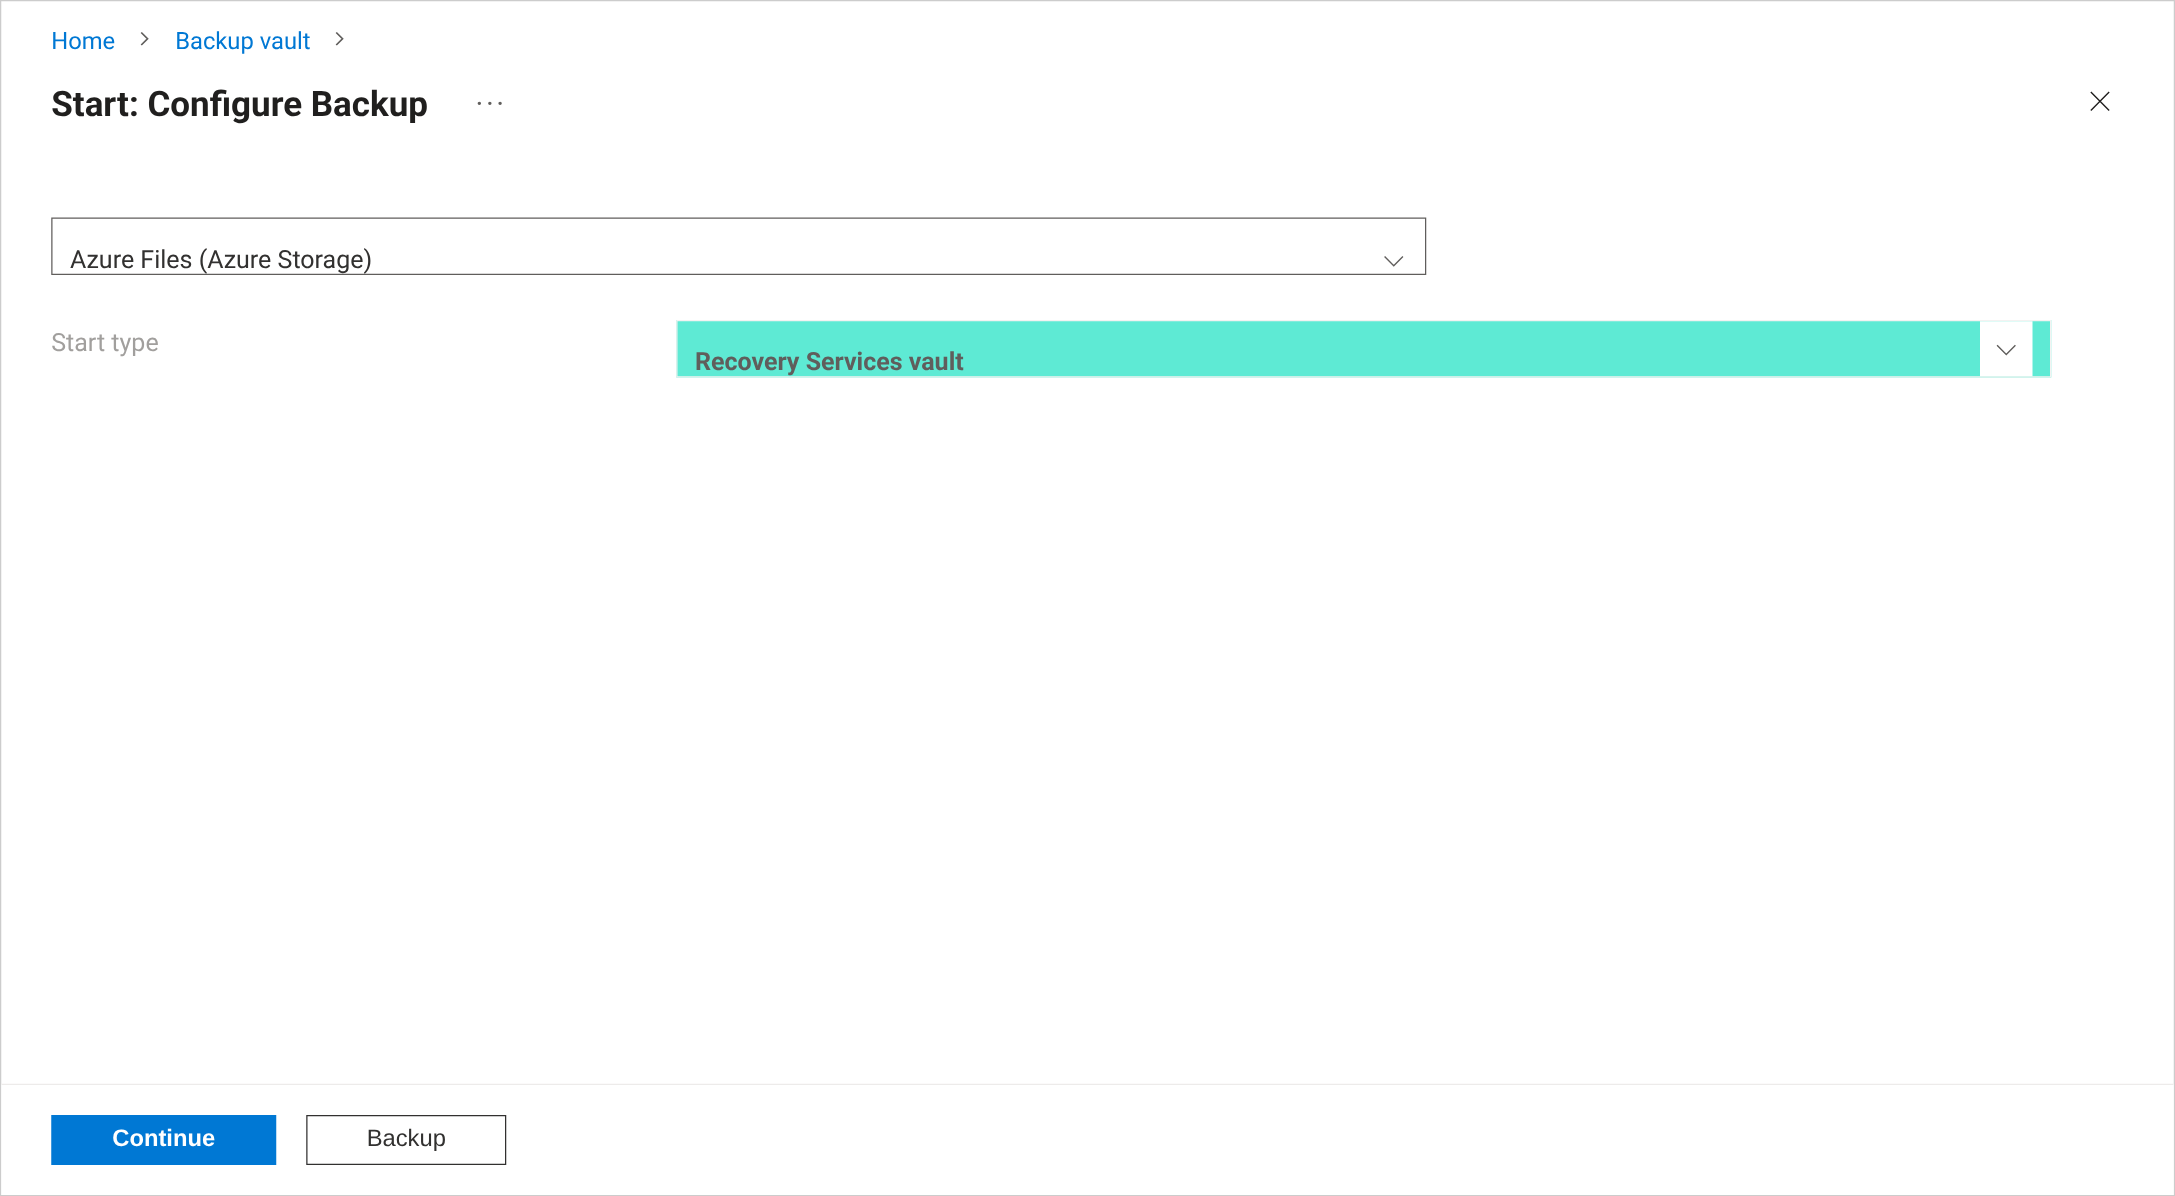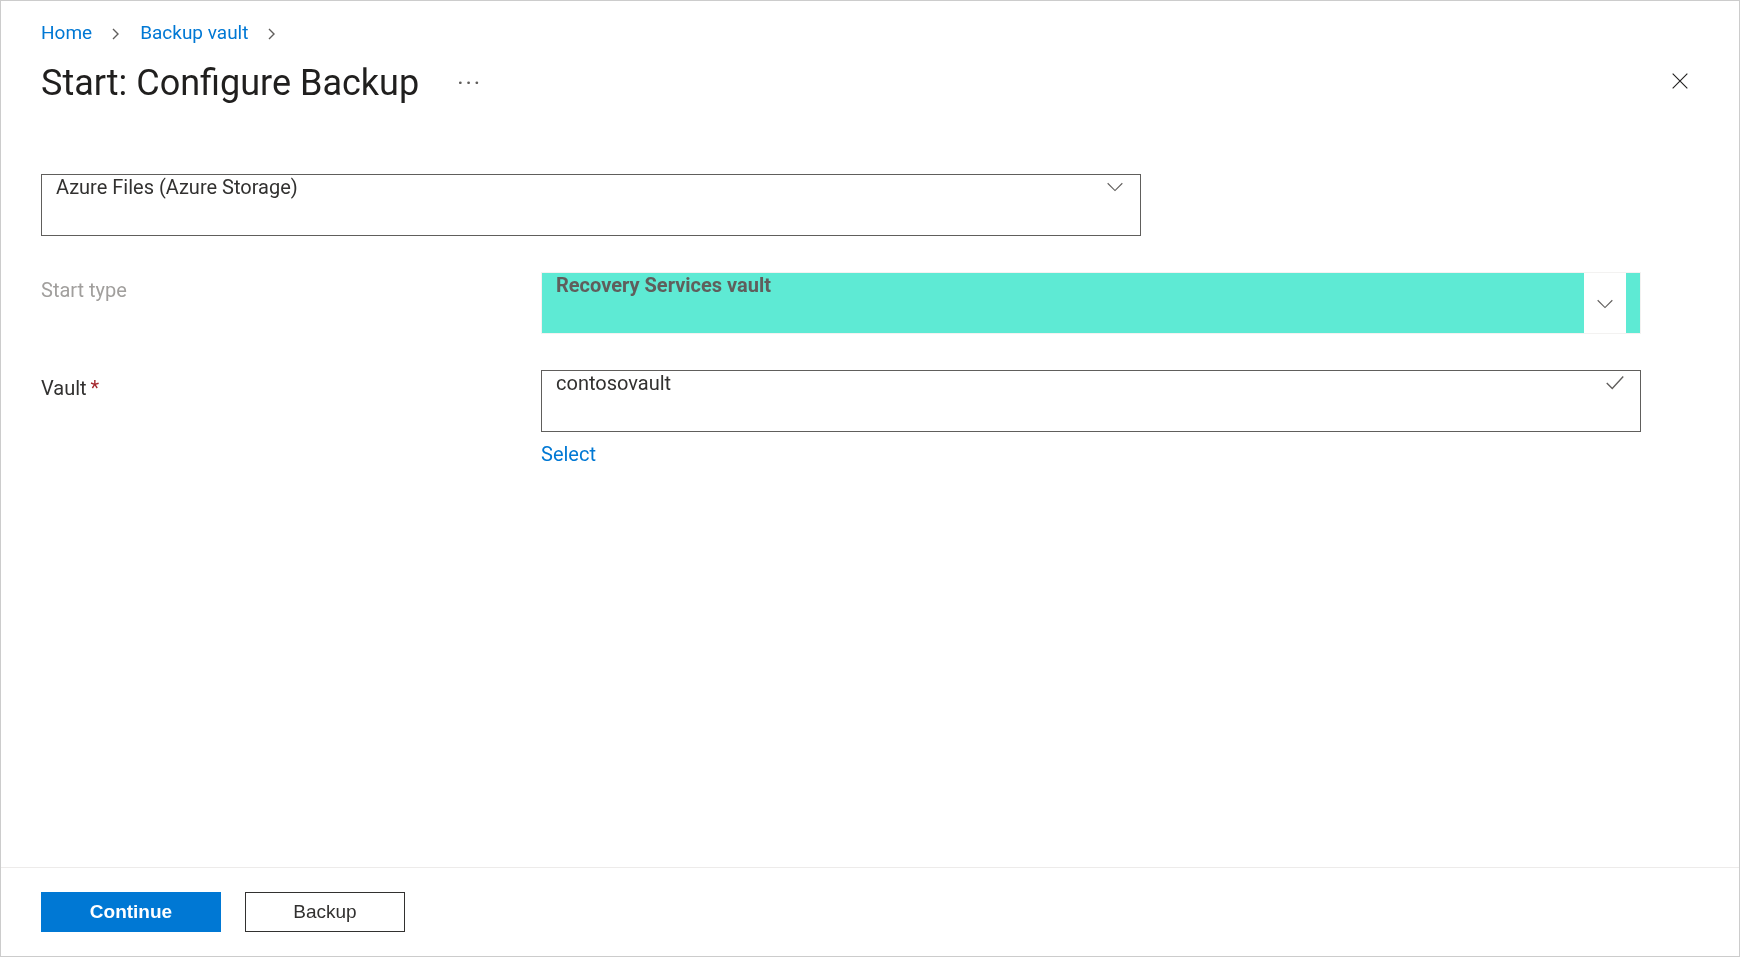--- a/index.html
+++ b/index.html
@@ -18,21 +18,21 @@
       overflow: hidden;
     }
     .container {
       padding: 20px 40px 0 40px;
       height: 100%;
       display: flex;
       flex-direction: column;
     }
     .breadcrumb {
       display: flex;
-      align-items: flex-end;
+      align-items: flex-start;
       gap: 18px;
       font-size: 19px;
       margin-bottom: 18px;
     }
     .breadcrumb-link {
       color: #0078d4;
       text-decoration: none;
       cursor: pointer;
     }
     .breadcrumb-sep {
@@ -44,22 +44,22 @@
       align-items: center;
       justify-content: space-between;
       margin-bottom: 70px;
     }
     .title-group {
       display: flex;
       align-items: center;
       gap: 30px;
     }
     .page-title {
-      font-size: 36px;
-      font-weight: 400;
+      font-size: 28px;
+      font-weight: 700;
       color: #201f1e;
     }
     .ellipsis-btn {
       font-size: 24px;
       color: #605e5c;
       cursor: pointer;
       padding: 4px 8px;
       letter-spacing: 2px;
     }
     .close-btn {
@@ -97,24 +97,24 @@
     .form-control-col {
       flex: 1;
       max-width: 1100px;
     }
     .select-field {
       width: 100%;
       position: relative;
     }
     .select-box {
       display: flex;
-      align-items: flex-start;
+      align-items: flex-end;
       justify-content: space-between;
       border: 1px solid #605e5c;
-      height: 62px;
+      height: 46px;
       padding: 0 14px;
       font-size: 20px;
       background: #ffffff;
       color: #323130;
       cursor: pointer;
     }
     .select-box.disabled {
       background: #5eead4;
       border: 1px solid #f3f2f1;
       color: #605e5c;
@@ -248,38 +248,20 @@
             <span class="end-icon chevron-icon-box">
               <svg viewBox="0 0 24 24">
                   <path d="M4 9 L12 17 L20 9"></path>
                 </svg>
             </span>
           </div>
         </div>
       </div>
     </div>
 
-    <div class="form-row">
-      <div class="form-label">
-        <span>Vault</span><span class="required-star">*</span>
-      </div>
-      <div class="form-control-col">
-        <div class="select-field">
-          <div class="select-box validated">
-            <span class="value-text">contosovault</span>
-            <span class="end-icon">
-              <svg viewBox="0 0 24 24">
-                  <path d="M3 13 L9 19 L21 6"></path>
-                </svg>
-            </span>
-          </div>
-        </div>
-        <a class="helper-link">Select</a>
-      </div>
-    </div>
 
   </div>
 </div>
 
 <div class="footer">
   <button class="btn btn-primary">Continue</button>
   <button class="btn btn-secondary">Backup</button>
 </div>
 
 </body></html>

